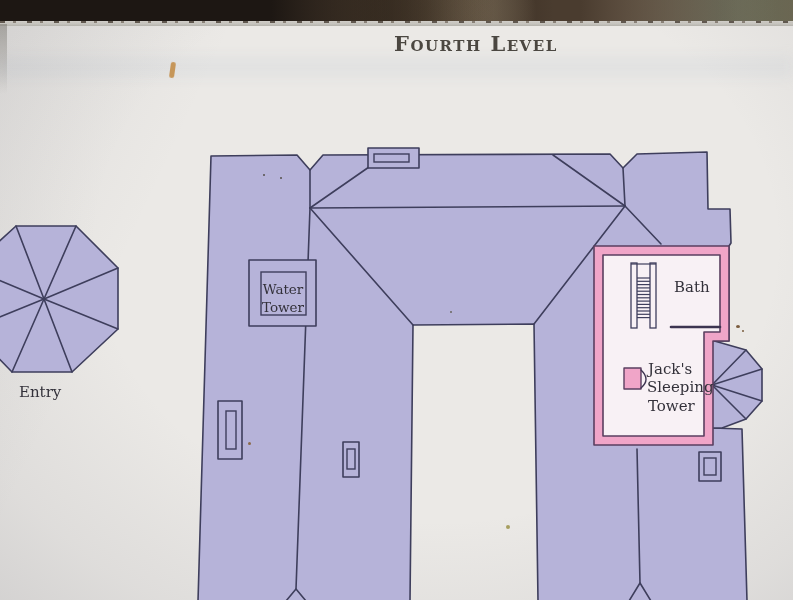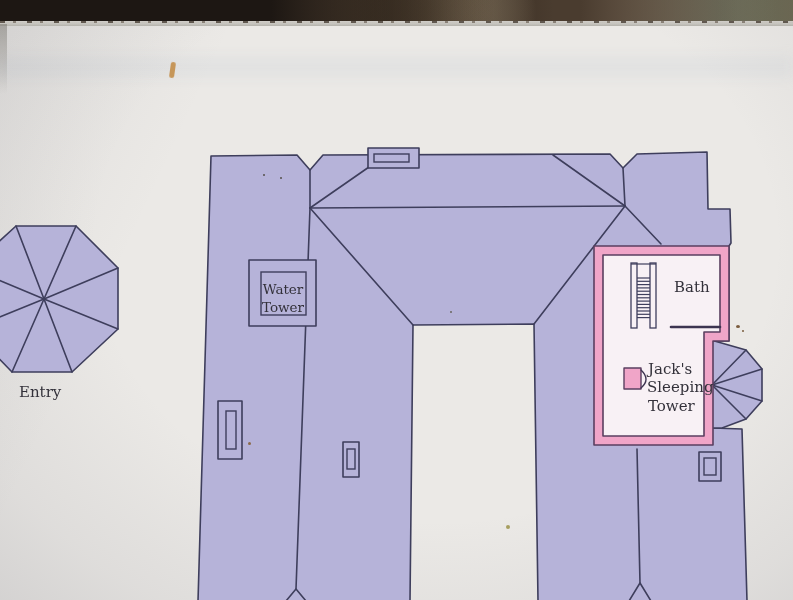--- a/index.html
+++ b/index.html
@@ -50,20 +50,21 @@
 <div class="scene">
 
   <div class="photo-band"></div>
   <div class="sign-edge"></div>
 
   <div class="paper">
     <div class="cool-band"></div>
     <div class="vignette"></div>
   </div>
 
+  <div class="title">Fourth Level</div>
 
   <svg class="plan" width="793" height="600" viewBox="0 0 793 600">
 
     <path class="bld" d="M211,156 L297,155 L310,170 L323,155 L610,154 L623,168 L637,154 L707,152
          L708,209 L730,209 L731,243 L729,246 L729,341 L713,341 L713,428
          L742,429 L747,601 L538,601 L534,324 L413,325 L410,601 L198,601 Z"></path>
 
     <g>
       <line class="rline" x1="310" y1="170" x2="310" y2="208"></line>
       <line class="rline" x1="310" y1="208" x2="625" y2="206"></line>

